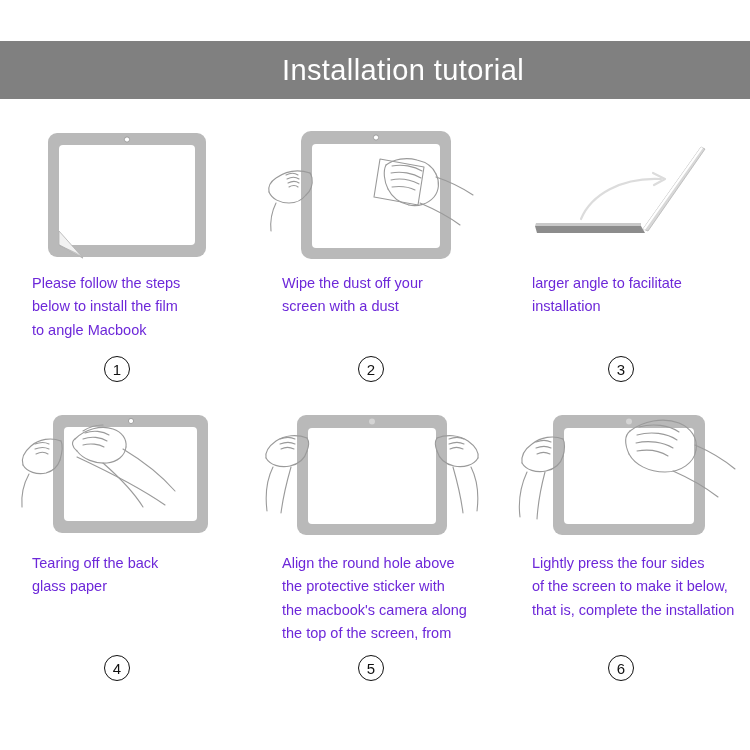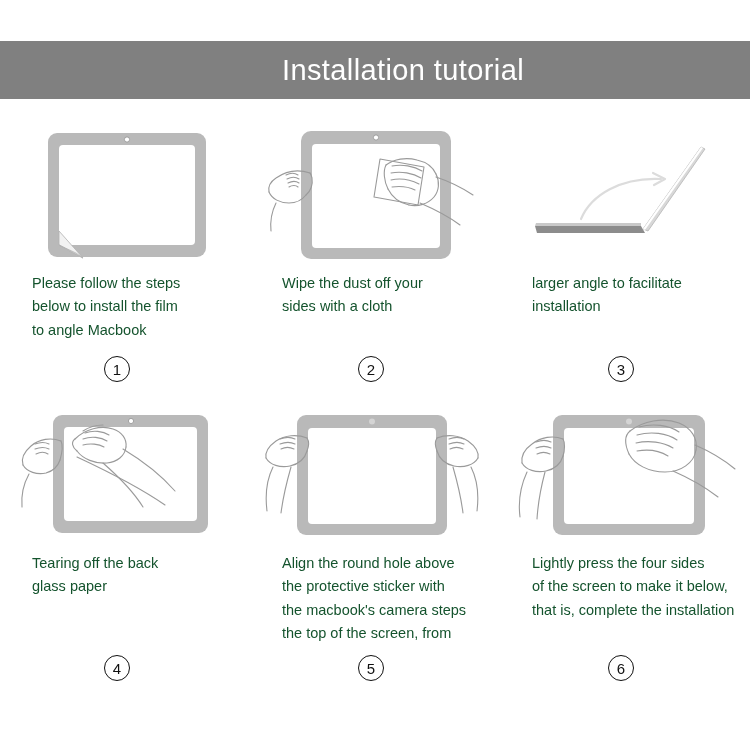--- a/index.html
+++ b/index.html
@@ -65,21 +65,21 @@
   }
   .step-figure svg {
     display: block;
     overflow: visible;
   }
   .step-caption {
     margin-left: 22px;
     margin-top: 2px;
     font-size: 14.5px;
     line-height: 1.62;
-    color: #14532d;
+    color: #6d28d9;
     max-width: 216px;
   }
   .step-caption span {
     display: block;
     white-space: nowrap;
   }
   .step-number {
     position: absolute;
     left: 0;
     width: 100%;
@@ -167,21 +167,21 @@
           <path d="M123 52 C133 50 145 52 153 57"></path>
           <path d="M123 59 C132 57 143 59 151 63"></path>
           <path d="M124 66 C132 65 141 66 147 69"></path>
           <path d="M168 56 C180 60 193 66 205 74"></path>
           <path d="M152 82 C166 88 180 95 192 104"></path>
         </g>
       </svg>
     </div>
     <div class="step-caption">
       <span>Wipe the dust off your</span>
-      <span>sides with a cloth</span>
+      <span>screen with a dust</span>
     </div>
     <div class="step-number row-a">
       <div class="num-circle">2</div>
     </div>
   </div>
 
   <div class="step-cell cell-3">
     <div class="step-figure">
       <svg width="205" height="148" viewBox="0 0 205 148">
 
@@ -273,21 +273,21 @@
           <path d="M184 39 C189 37 195 37 199 39"></path>
           <path d="M185 44 C189 42 194 42 198 44"></path>
           <path d="M206 62 C212 74 214 90 212 106"></path>
           <path d="M188 62 C192 76 196 92 198 108"></path>
         </g>
       </svg>
     </div>
     <div class="step-caption">
       <span>Align the round hole above</span>
       <span>the protective sticker with</span>
-      <span>the macbook's camera steps</span>
+      <span>the macbook's camera along</span>
       <span>the top of the screen, from</span>
     </div>
     <div class="step-number row-b">
       <div class="num-circle">5</div>
     </div>
   </div>
 
   <div class="step-cell cell-6">
     <div class="step-figure">
       <svg width="225" height="140" viewBox="0 0 225 140">

